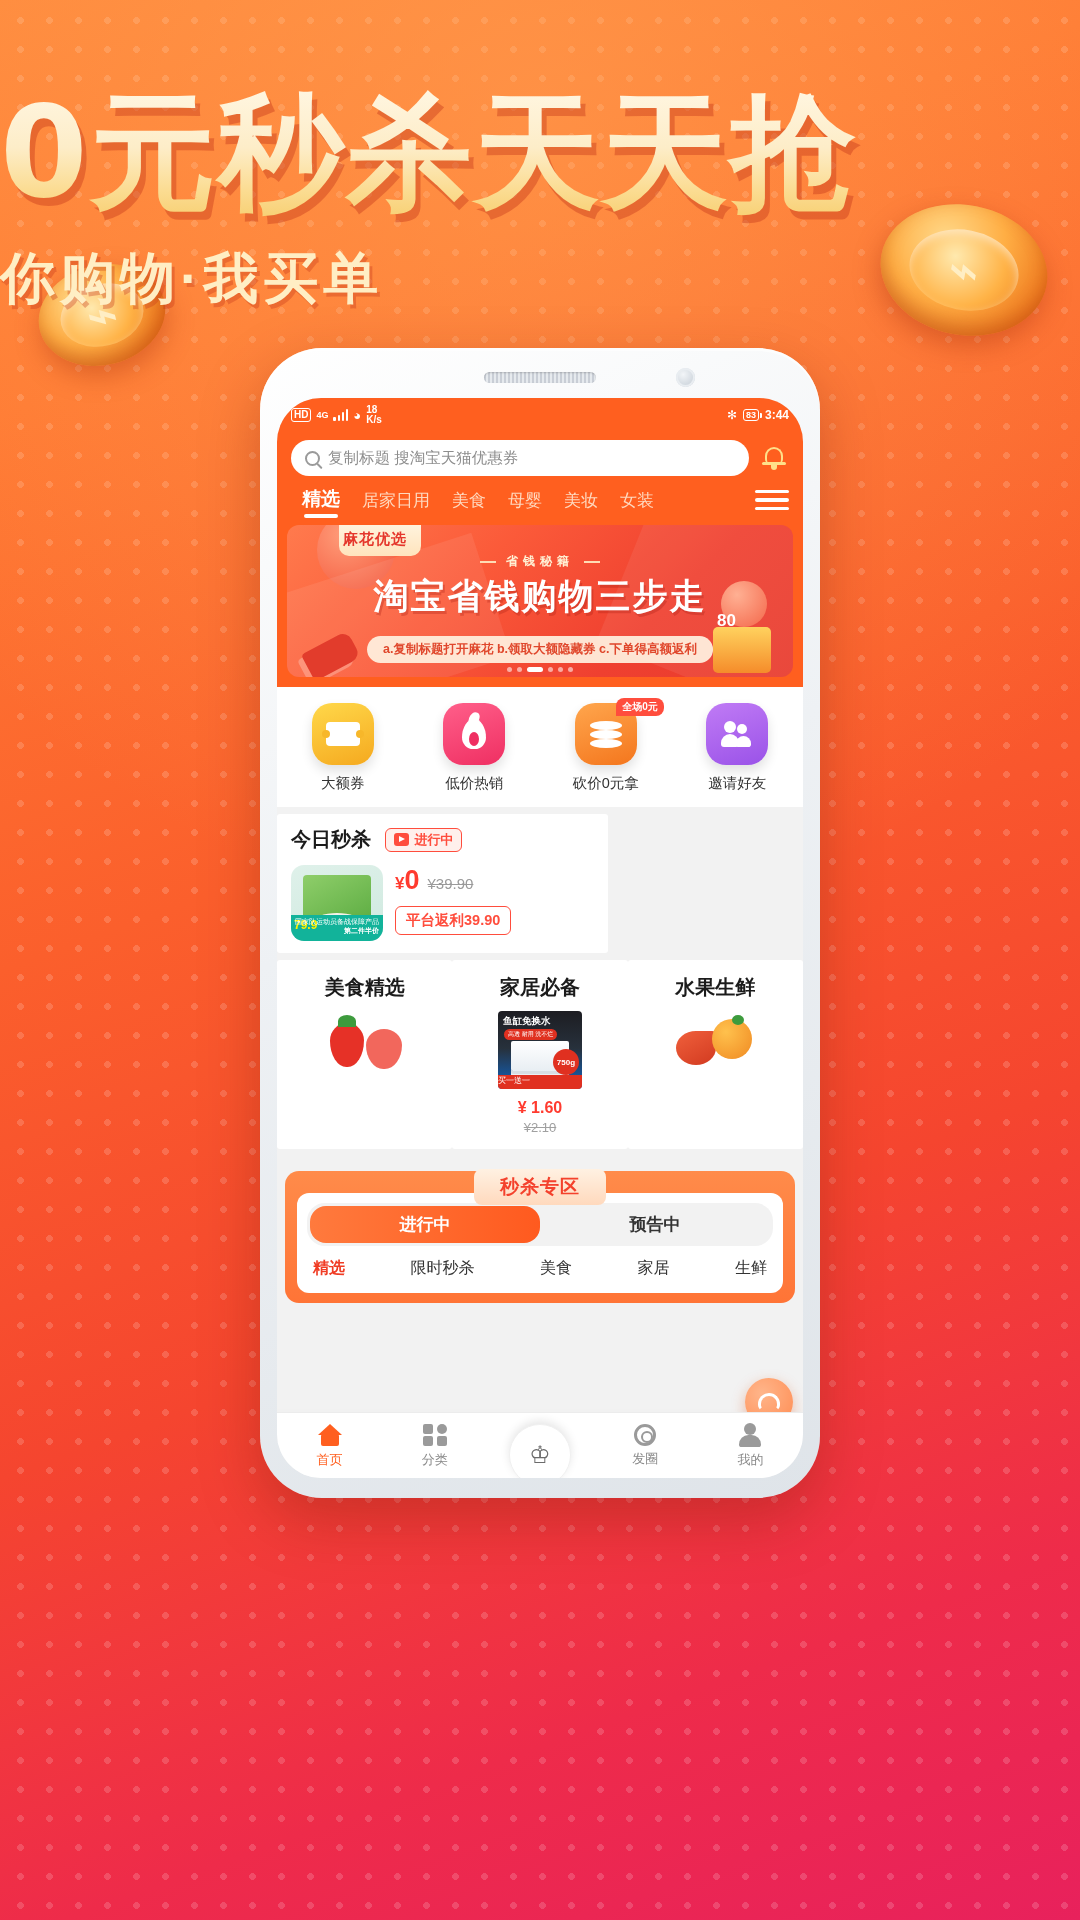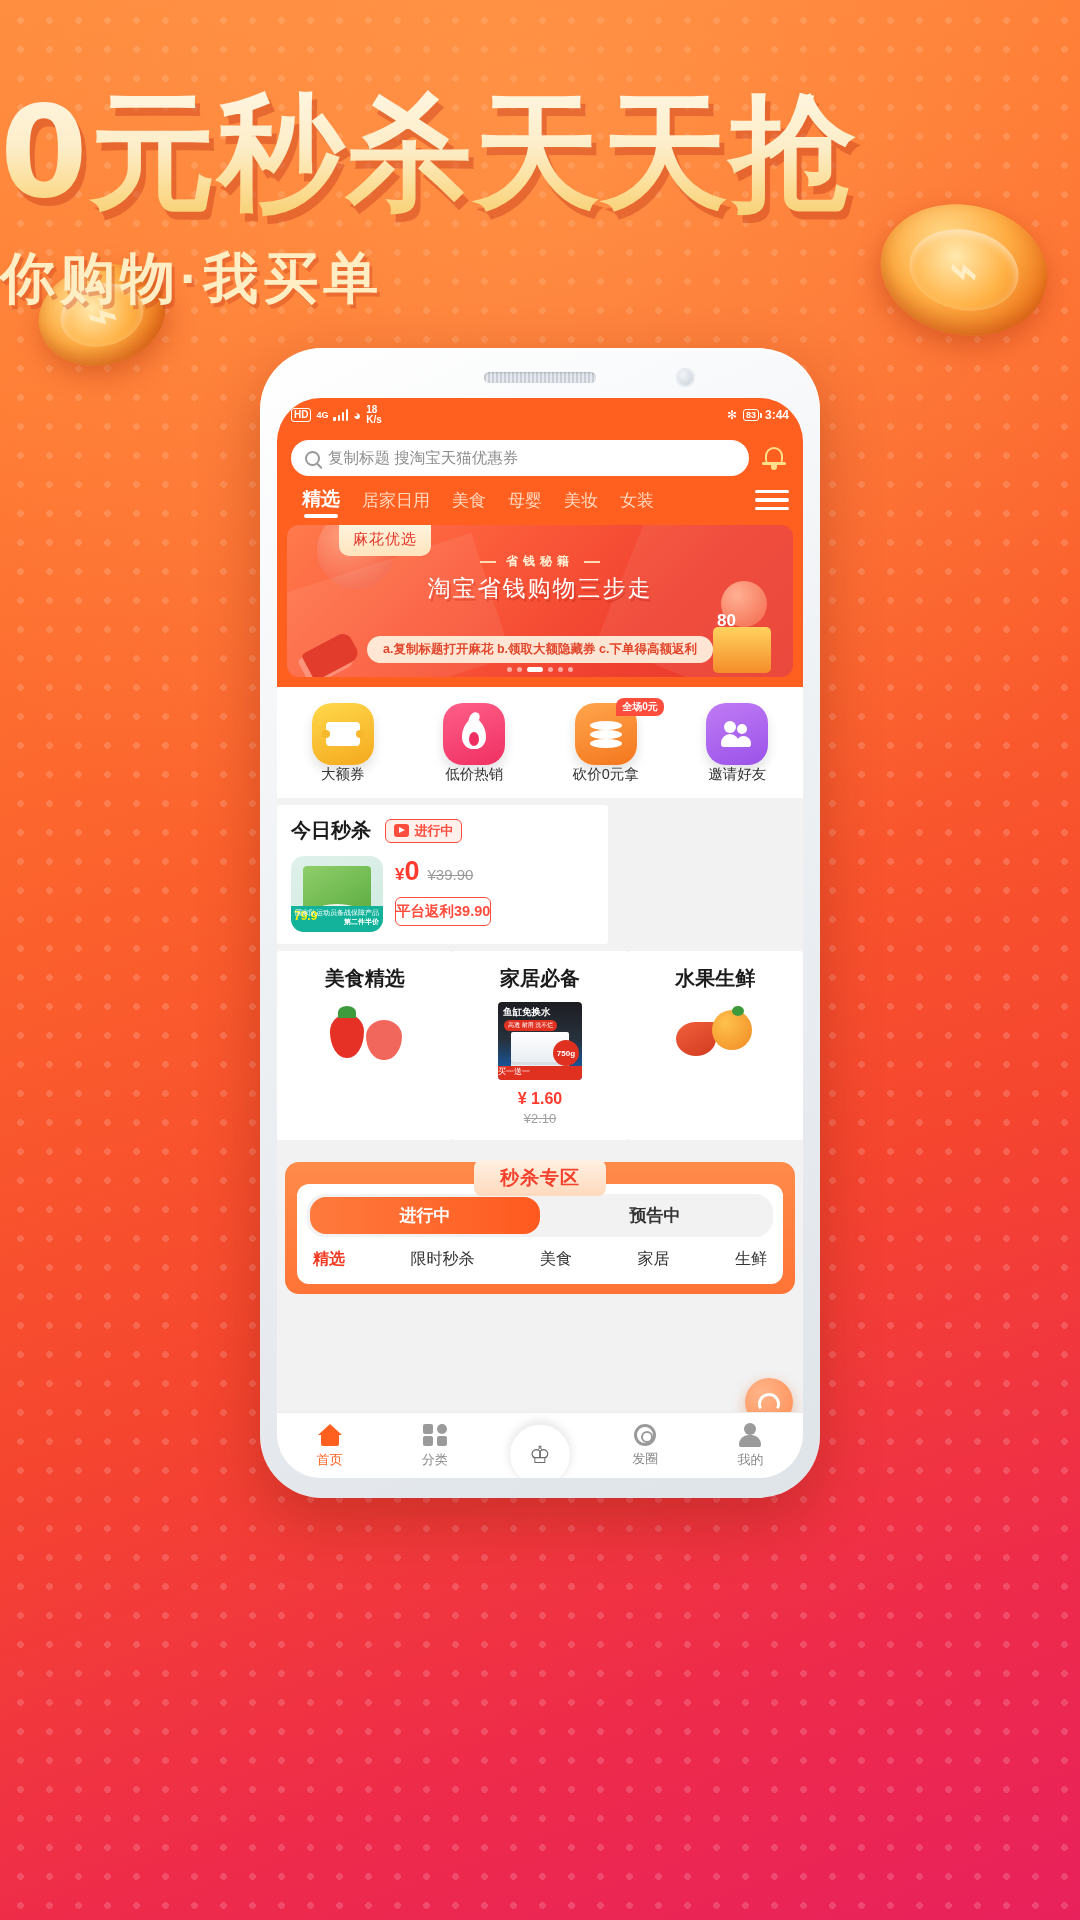--- a/index.html
+++ b/index.html
@@ -149,32 +149,32 @@
   #bannerwrap { background:#ff5f1f; padding: 4px 10px 10px 10px; }
   #banner {
     position:relative; height:152px; border-radius:12px; overflow:hidden;
     background: linear-gradient(135deg,#ff7a4d 0%, #fb5a39 36%, #ef4030 70%, #e83b2e 100%);
   }
   #banner .tri1{position:absolute;left:-20px;top:40px;width:230px;height:130px;background:rgba(255,255,255,.08);transform:rotate(-18deg);}
   #banner .tri2{position:absolute;right:-30px;top:-20px;width:200px;height:180px;background:rgba(255,255,255,.07);transform:rotate(22deg);}
   #banner .ball{position:absolute;left:30px;top:-14px;width:78px;height:78px;border-radius:50%;background:radial-gradient(circle at 35% 30%,#ff9d7a,#f4563a);}
   #banner .ball2{position:absolute;right:26px;top:56px;width:46px;height:46px;border-radius:50%;background:radial-gradient(circle at 35% 30%,#ffb093,#f4674a);}
   #banner .badge {
-    position:absolute; left:52px; top:0; padding:5px 14px 7px 14px;
+    position:absolute; left:52px; top:0; padding:5px 14px 7px 4px;
     background: linear-gradient(180deg,#fff3dd,#ffe4bd);
-    border-radius:0 0 10px 10px; color:#e5372c; font-weight:400; font-size:15px; letter-spacing:1px;
+    border-radius:0 0 10px 10px; color:#e5372c; font-weight:700; font-size:15px; letter-spacing:1px;
   }
   #banner .eyebrow {
     position:absolute; top:28px; left:0; right:0; text-align:center;
     color:#fff2d6; font-size:12px; letter-spacing:5px; font-weight:700;
   }
   #banner .eyebrow span.dash{display:inline-block;width:16px;height:1.6px;background:#ffdcb5;vertical-align:middle;margin:0 10px;}
   #banner .headline2 {
     position:absolute; top:48px; left:0; right:0; text-align:center;
-    color:#fff; font-size:23px; font-weight:400; letter-spacing:2px;
+    color:#fff; font-size:35px; font-weight:700; letter-spacing:2px;
     text-shadow: 2px 3px 0 rgba(170,30,20,.30);
   }
   #banner .steps {
     position:absolute; bottom:14px; left:50%; transform:translateX(-50%);
     background: rgba(255,242,225,.92); color:#e0472c; font-size:12.5px; font-weight:700;
     padding:5px 16px; border-radius:14px; white-space:nowrap;
   }
   #banner .mega {
     position:absolute; left:18px; bottom:6px; width:52px;height:30px;
     background:#e23c2c; transform: rotate(-28deg); border-radius:4px 10px 10px 4px;
@@ -190,21 +190,21 @@
     display:flex; gap:5px; align-items:center;
   }
   #dots-ban i{width:5px;height:5px;border-radius:50%;background:rgba(255,255,255,.55);display:block;}
   #dots-ban i.on{width:16px;border-radius:3px;background:#fff;}
 
   
   #appbody { background:#f2f2f2; height: calc(100% - 34px - 96px - 162px - 66px); overflow:hidden; }
 
   
   #quick { background:#fff; display:flex; padding: 16px 0 14px 0; }
-  .q { flex:1; display:flex; flex-direction:column; align-items:center; position:relative;}
+  .q { flex:1; display:flex; flex-direction:column; align-items:center; gap:9px; position:relative;}
   .q .ic {
     width:62px;height:62px;border-radius:20px; display:flex;align-items:center;justify-content:center;
     box-shadow: 0 6px 12px rgba(0,0,0,.12);
   }
   .q .lbl { font-size:14.5px; color:#333; }
   .q .tag {
     position:absolute; top:-5px; left:58%; background:#ff4d3d; color:#fff;
     font-size:10px; padding:2px 6px; border-radius:8px 8px 8px 0; white-space:nowrap; font-weight:700;
   }
   .ic-fire{background:linear-gradient(160deg,#ff5f8a,#ef2f62);}
@@ -249,21 +249,21 @@
   .thumb .band .tx{position:absolute;right:4px;top:2px;color:#fff;font-size:7px;line-height:9px;text-align:right;}
   .thumb .food{position:absolute;left:12px;top:10px;width:68px;height:44px;border-radius:4px;background:linear-gradient(150deg,#8fce6a,#5fae44);}
   .thumb .plate{position:absolute;left:22px;top:48px;width:48px;height:18px;border-radius:50%;background:#f5f2ea;}
   .pinfo { flex:1; }
   .pricerow { display:flex; align-items:baseline; gap:8px; }
   .pnow { color:#ff3b2f; font-weight:800; font-size:17px; }
   .pnow b { font-size:27px; }
   .pold { color:#9a9a9a; font-size:15px; text-decoration: line-through; }
   .rebate {
     margin-top:10px; display:inline-block; border:1.4px solid #ff4d3d; color:#ff4d3d;
-    border-radius:6px; font-size:14.5px; font-weight:700; padding:4px 0;
+    border-radius:6px; font-size:14.5px; font-weight:700; padding:4px 10px;
   }
   .snackimg { width:86px;height:66px;margin:14px auto 0 auto; border-radius:6px;
     background:linear-gradient(160deg,#ffe259,#f6a21e 55%,#e4671a); position:relative;}
   .snackimg:after{content:"";position:absolute;left:10px;top:12px;width:64px;height:26px;background:rgba(255,255,255,.55);border-radius:4px;}
   .chatbtn{
     position:absolute; right:10px; bottom:52px; width:48px;height:48px;border-radius:50%;
     background: radial-gradient(circle at 35% 32%, #ffb58a, #ff8c52);
     box-shadow:0 5px 14px rgba(220,80,20,.35); display:flex;align-items:center;justify-content:center;
   }
   .chatbtn .h{width:22px;height:18px;border:3px solid #fff;border-radius:11px 11px 6px 6px;border-bottom-color:transparent;}

